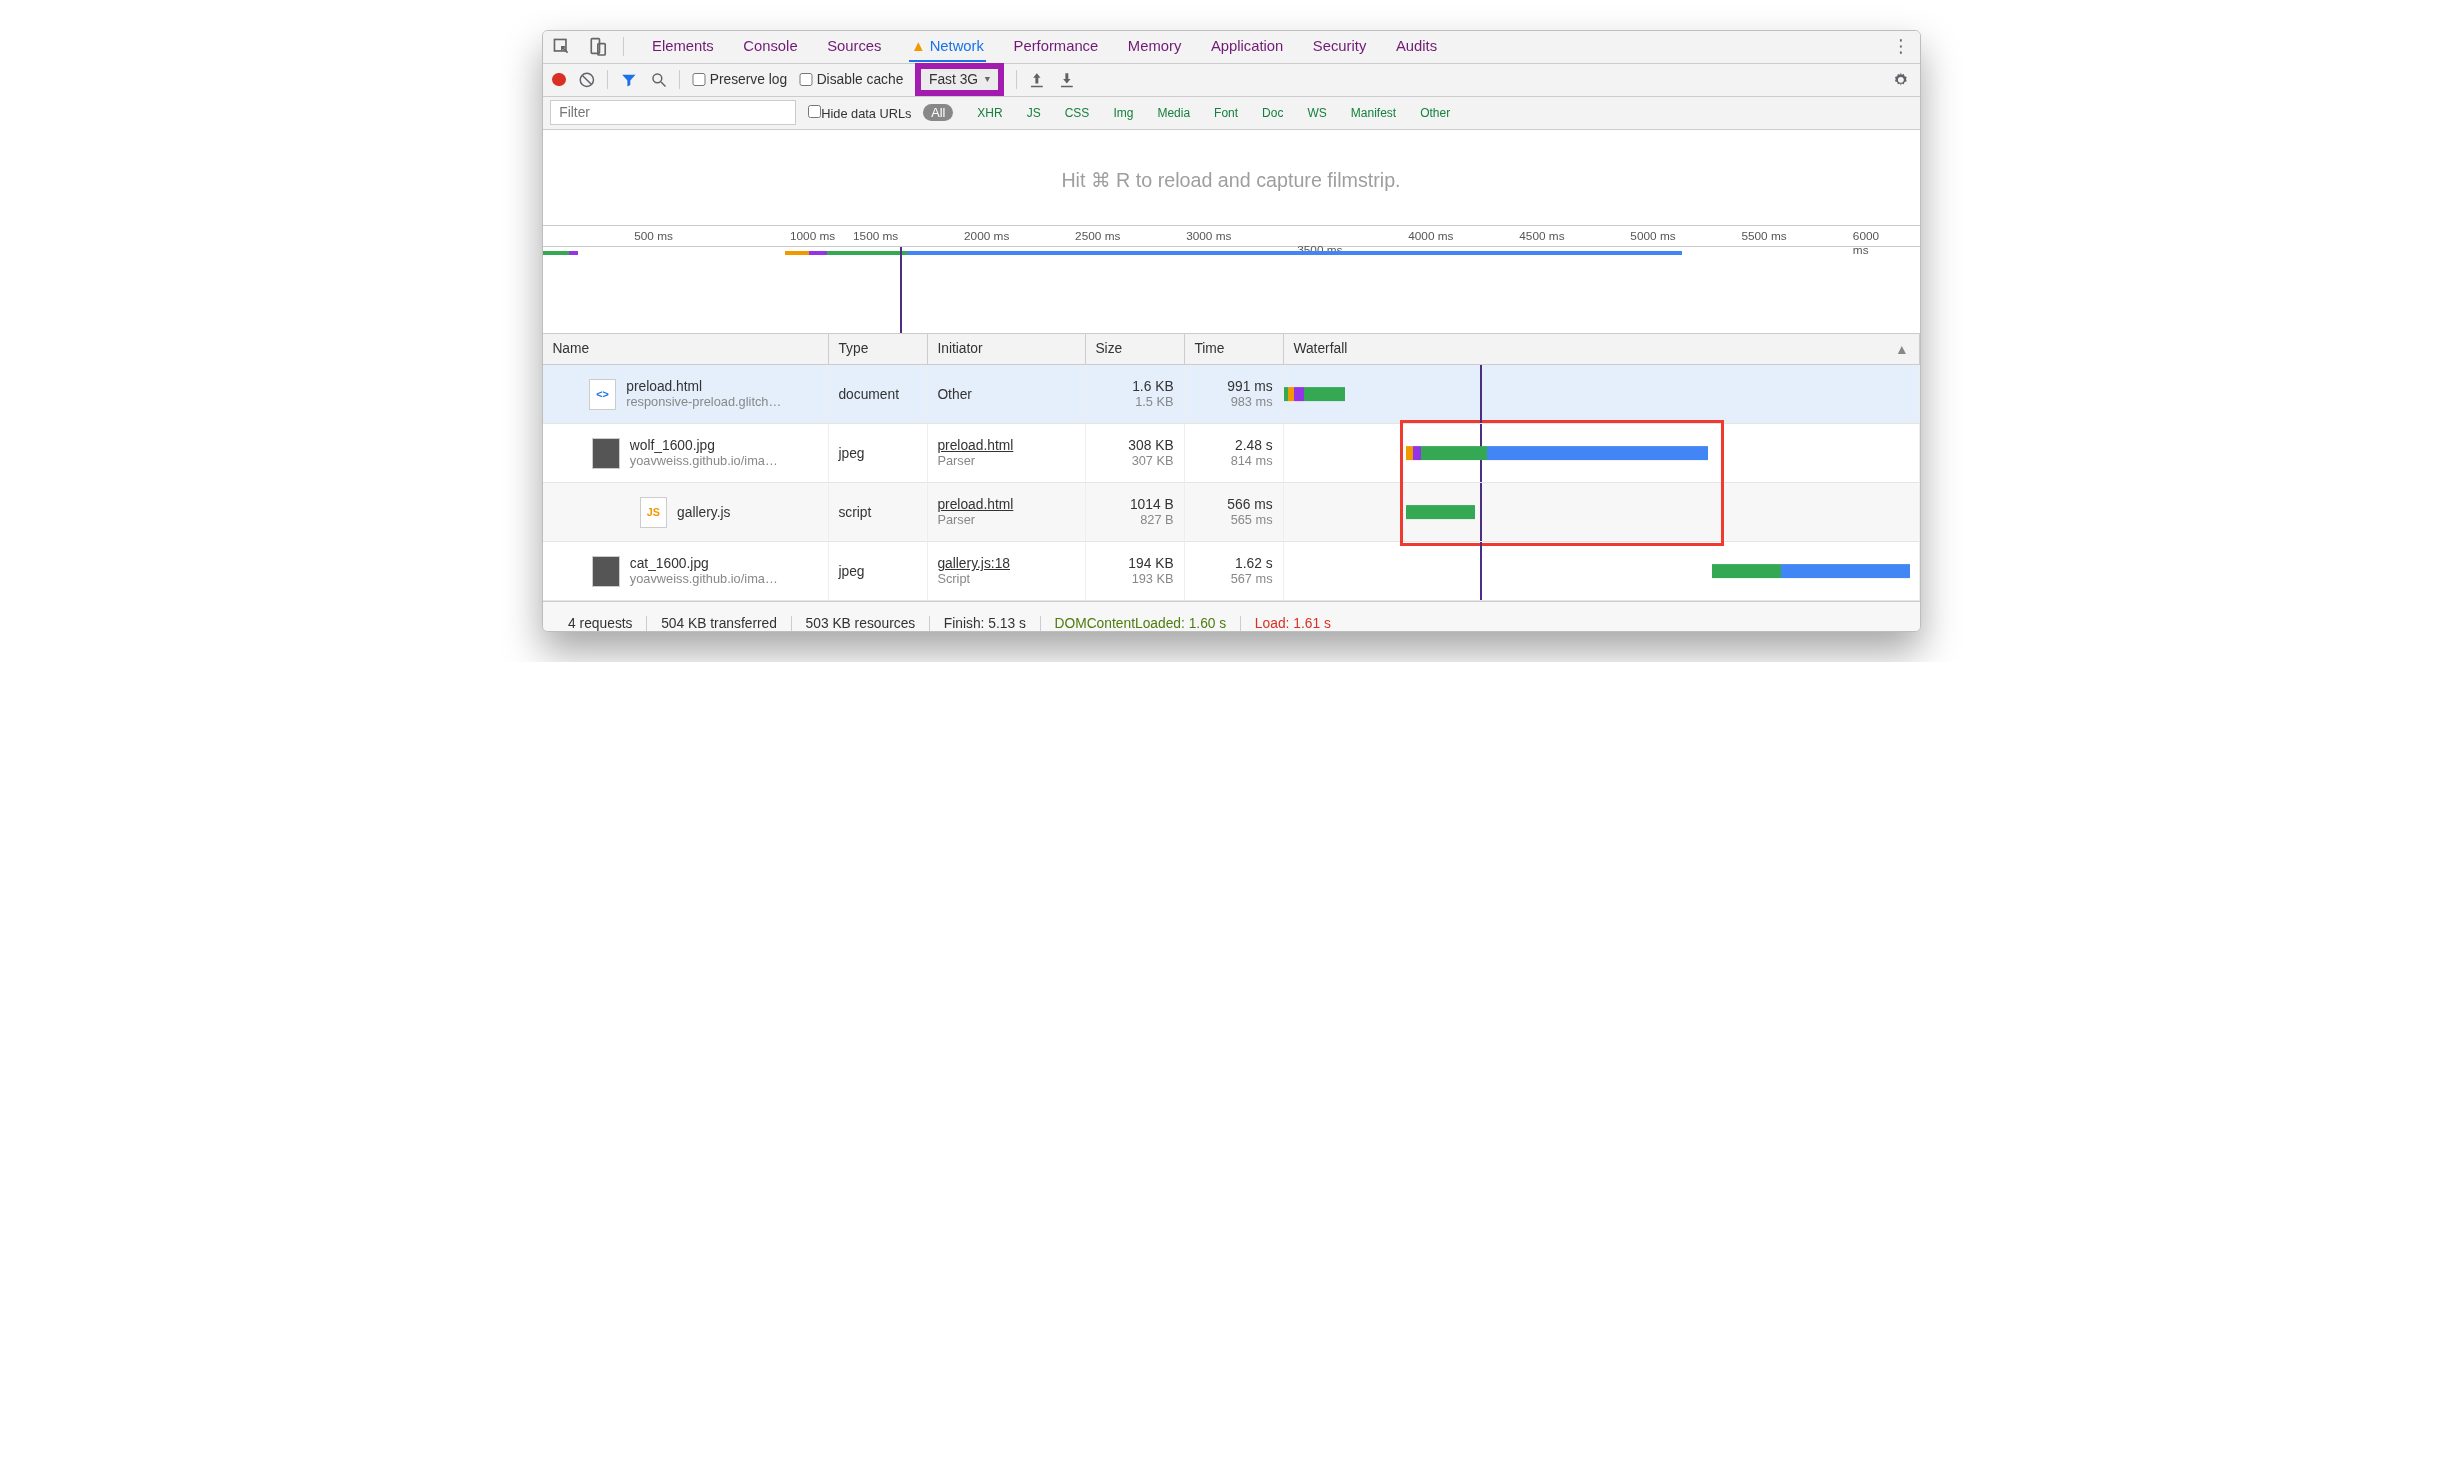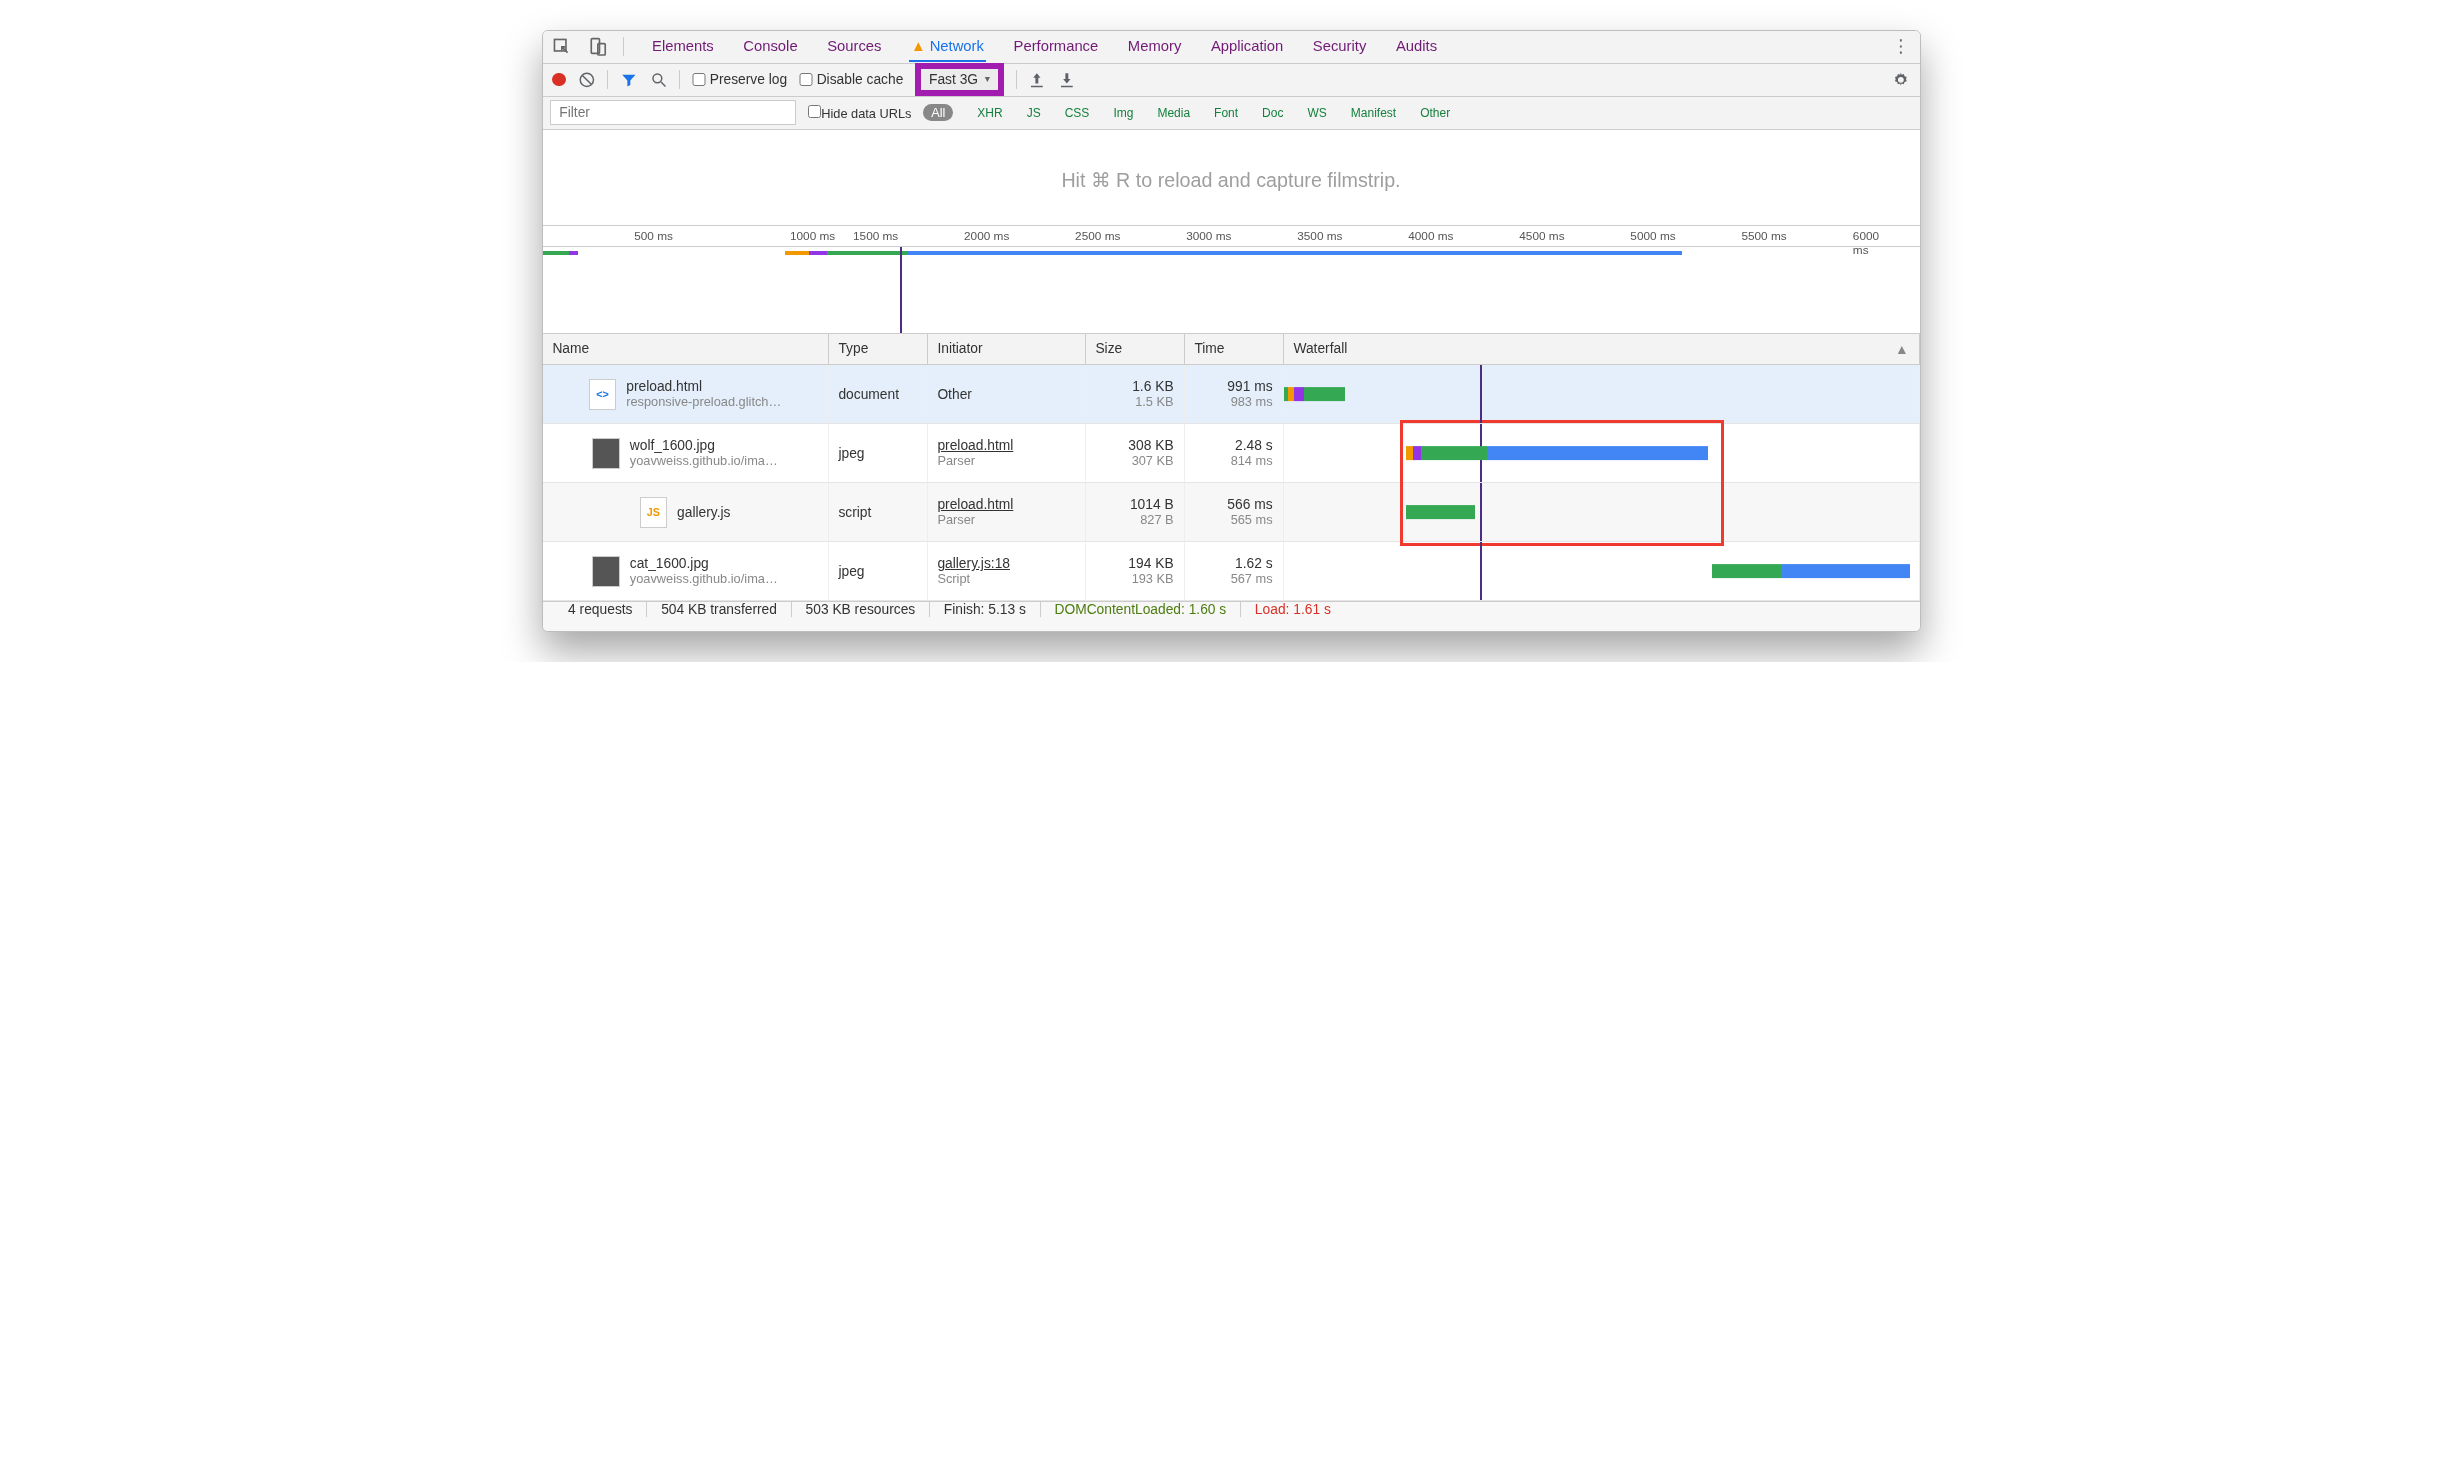--- a/index.html
+++ b/index.html
@@ -70,21 +70,21 @@
 .link { color:#333; text-decoration:underline; cursor:pointer; }
 .fileicon { width:27.6px; height:31.5px; border:1px solid #ccc; background:#fff; display:flex; align-items:center; justify-content:center; font-size:10.8px; flex-shrink:0; }
 
 
 .wf-track { position:absolute; top:50%; transform:translateY(-50%); height:13.8px; left:0; right:0; }
 .wf-seg { position:absolute; height:13.8px; top:0; }
 .wf-vline { position:absolute; top:0; bottom:0; left:0; width:2px; background:#4b2e83; }
 .highlight-box { position:absolute; border:3.9px solid #f13a2f; }
 
 
-.statusbar { display:flex; align-items:flex-start; border-top:1px solid #ccc; background:#f7f7f7; height:29.6px; padding:0 11.8px; gap:0; font-size:13.8px; color:#333; }
+.statusbar { display:flex; align-items:flex-end; border-top:1px solid #ccc; background:#f7f7f7; height:29.6px; padding:0 11.8px; gap:0; font-size:13.8px; color:#333; }
 .statusbar span { padding:0 13.8px; border-right:1px solid #ccc; }
 .statusbar span:last-child{border:none;}
 .st-blue{ color:#4d7c0f; } .st-red{ color:#d93025; }
 
 svg { width:100%; height:100%; }
 </style>
 </head>
 <body>
 
 <div class="window">
@@ -187,21 +187,21 @@
   <div class="filmstrip-hint">Hit ⌘ R to reload and capture filmstrip.</div>
 
   <div class="overview">
     <div class="overview-ticks" id="ov-ticks">
         <div class="tick" style="left: 8.06452%;">500 ms</div>
         <div class="tick" style="left: 16.129%; margin-left: 48px;">1000 ms</div>
         <div class="tick" style="left: 24.1935%;">1500 ms</div>
         <div class="tick" style="left: 32.2581%;">2000 ms</div>
         <div class="tick" style="left: 40.3226%;">2500 ms</div>
         <div class="tick" style="left: 48.3871%;">3000 ms</div>
-        <div class="tick" style="left: 56.4516%;">3500 ms</div>
+        <div class="tick" style="left: 56.4516%; margin-top: 14px;">3500 ms</div>
         <div class="tick" style="left: 64.5161%;">4000 ms</div>
         <div class="tick" style="left: 72.5806%;">4500 ms</div>
         <div class="tick" style="left: 80.6452%;">5000 ms</div>
         <div class="tick" style="left: 88.7097%;">5500 ms</div>
         <div class="tick" style="left: 96.7742%;">6000 ms</div>
       </div>
     <div class="ov-bars" id="ov-bars">
         <div class="ov-bar" style="left: 0%; width: 1.93548%; background: rgb(52, 168, 83);"></div>
         <div class="ov-bar" style="left: 1.93548%; width: 0.645161%; background: rgb(147, 52, 230);"></div>
         <div class="ov-bar" style="left: 17.5806%; width: 1.77419%; background: rgb(242, 153, 0);"></div>

